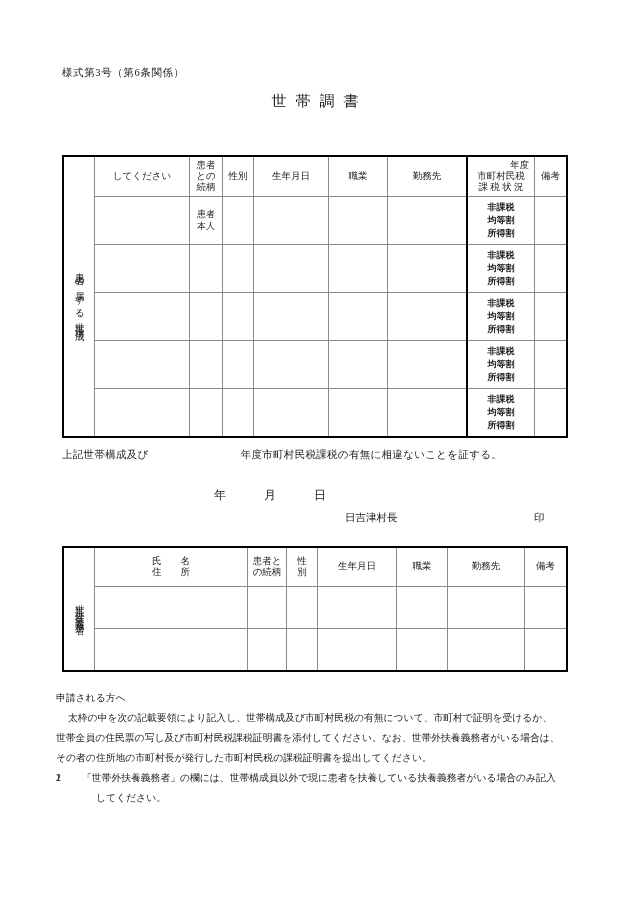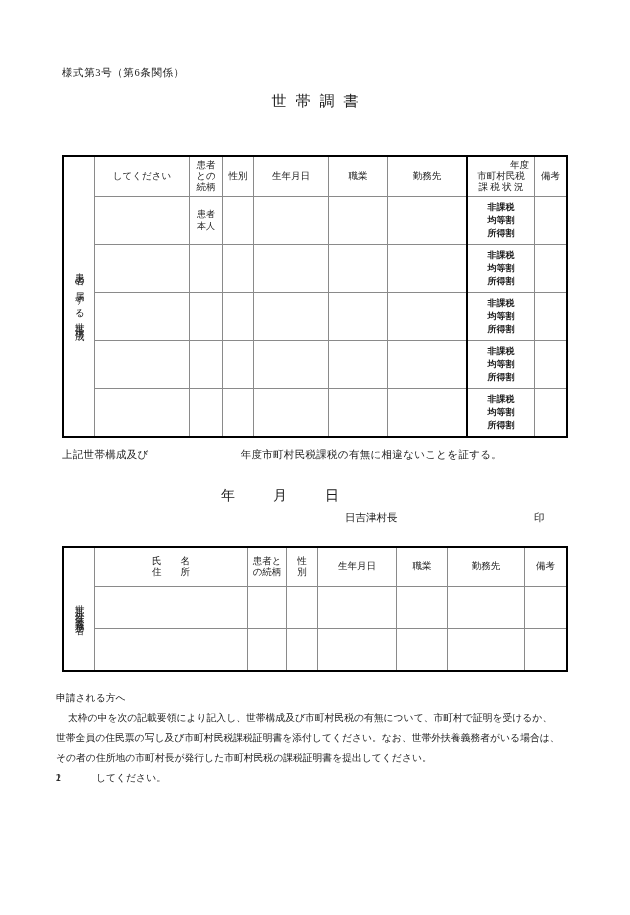--- a/index.html
+++ b/index.html
@@ -118,23 +118,22 @@
     top: 448px;
     font-size: 10.5px;
     white-space: nowrap;
     letter-spacing: 0.3px;
   }
   .certify .gap { display: inline-block; width: 92px; }
   .date-line {
     position: absolute;
     left: 214px;
     top: 487px;
-    font-size: 14px;
-    white-space: nowrap;
-    margin-left: 7px;
+    font-size: 12px;
+    white-space: nowrap;
   }
   .date-line .g { display: inline-block; width: 38px; }
   .mayor-line {
     position: absolute;
     left: 345px;
     top: 511px;
     font-size: 10.5px;
     white-space: nowrap;
   }
   .seal-mark {
@@ -355,17 +354,18 @@
   <div class="notes">
     <span class="lead">申請される方へ</span>
     <span class="para">太枠の中を次の記載要領により記入し、世帯構成及び市町村民税の有無について、市町村で証明を受けるか、</span>
     <span class="lead">世帯全員の住民票の写し及び市町村民税課税証明書を添付してください。なお、世帯外扶養義務者がいる場合は、</span>
     <span class="lead">その者の住所地の市町村長が発行した市町村民税の課税証明書を提出してください。</span>
     <span class="note-row">
       <span class="num">1</span>
     </span>
     <span class="note-row">
       <span class="num">2</span>
+      <span>「世帯外扶養義務者」の欄には、世帯構成員以外で現に患者を扶養している扶養義務者がいる場合のみ記入</span>
     </span>
     <span class="note-cont">してください。</span>
   </div>
 
 </div>
 
 </body></html>

